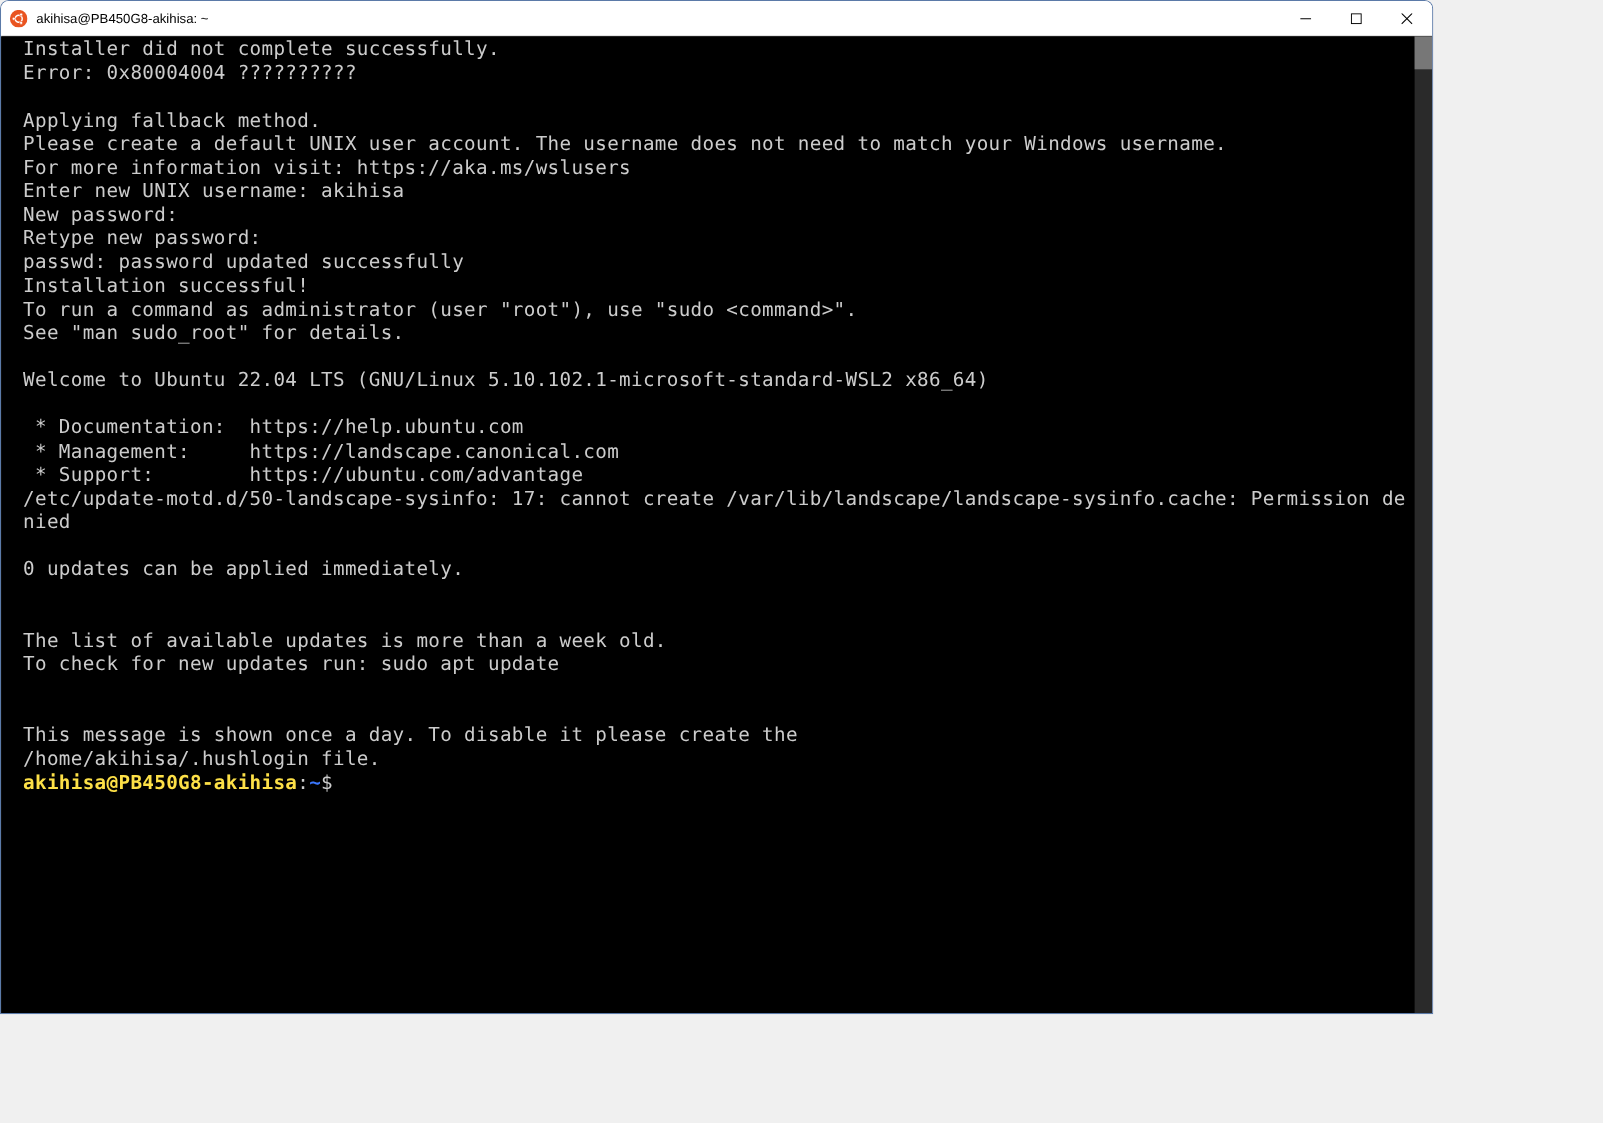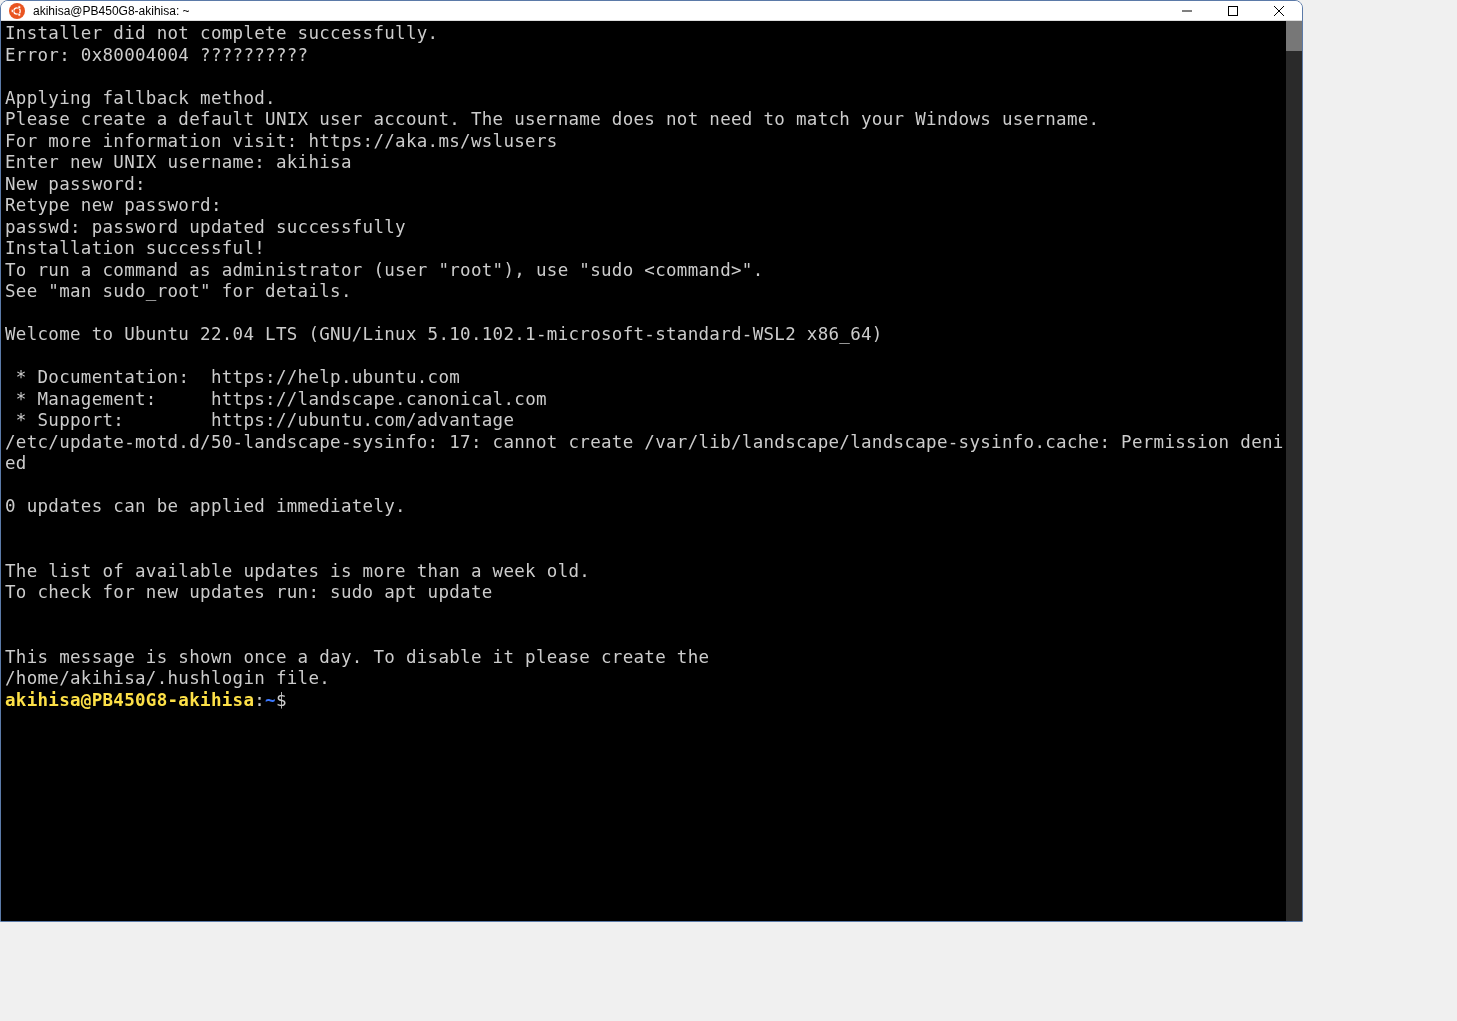--- a/index.html
+++ b/index.html
@@ -18,21 +18,21 @@
       width: 100%;
       height: 100%;
       background: white;
       border: 1px solid #5b7aa8;
       border-radius: 8px 8px 0 0;
       display: flex;
       flex-direction: column;
       overflow: hidden;
     }
     .titlebar {
-      height: 20px;
+      height: 32px;
       background: #ffffff;
       display: flex;
       align-items: center;
       padding-left: 8px;
       border-bottom: 1px solid #ddd;
       flex-shrink: 0;
     }
     .title-icon {
       width: 16px;
       height: 16px;
@@ -66,21 +66,21 @@
       background: #000;
       overflow: hidden;
     }
     .terminal {
       flex: 1;
       background: #000;
       color: #ccc;
       font-family: "Consolas", "MS Gothic", monospace;
       font-size: 17.5px;
       line-height: 21.5px;
-      padding: 2px 0 0 4px;
+      padding: 2px 0 0 20px;
       white-space: pre-wrap;
       word-break: break-all;
       overflow-y: auto;
       letter-spacing: 0.3px;
     }
     .scrollbar {
       width: 16px;
       background: #2a2a2a;
       position: relative;
     }

